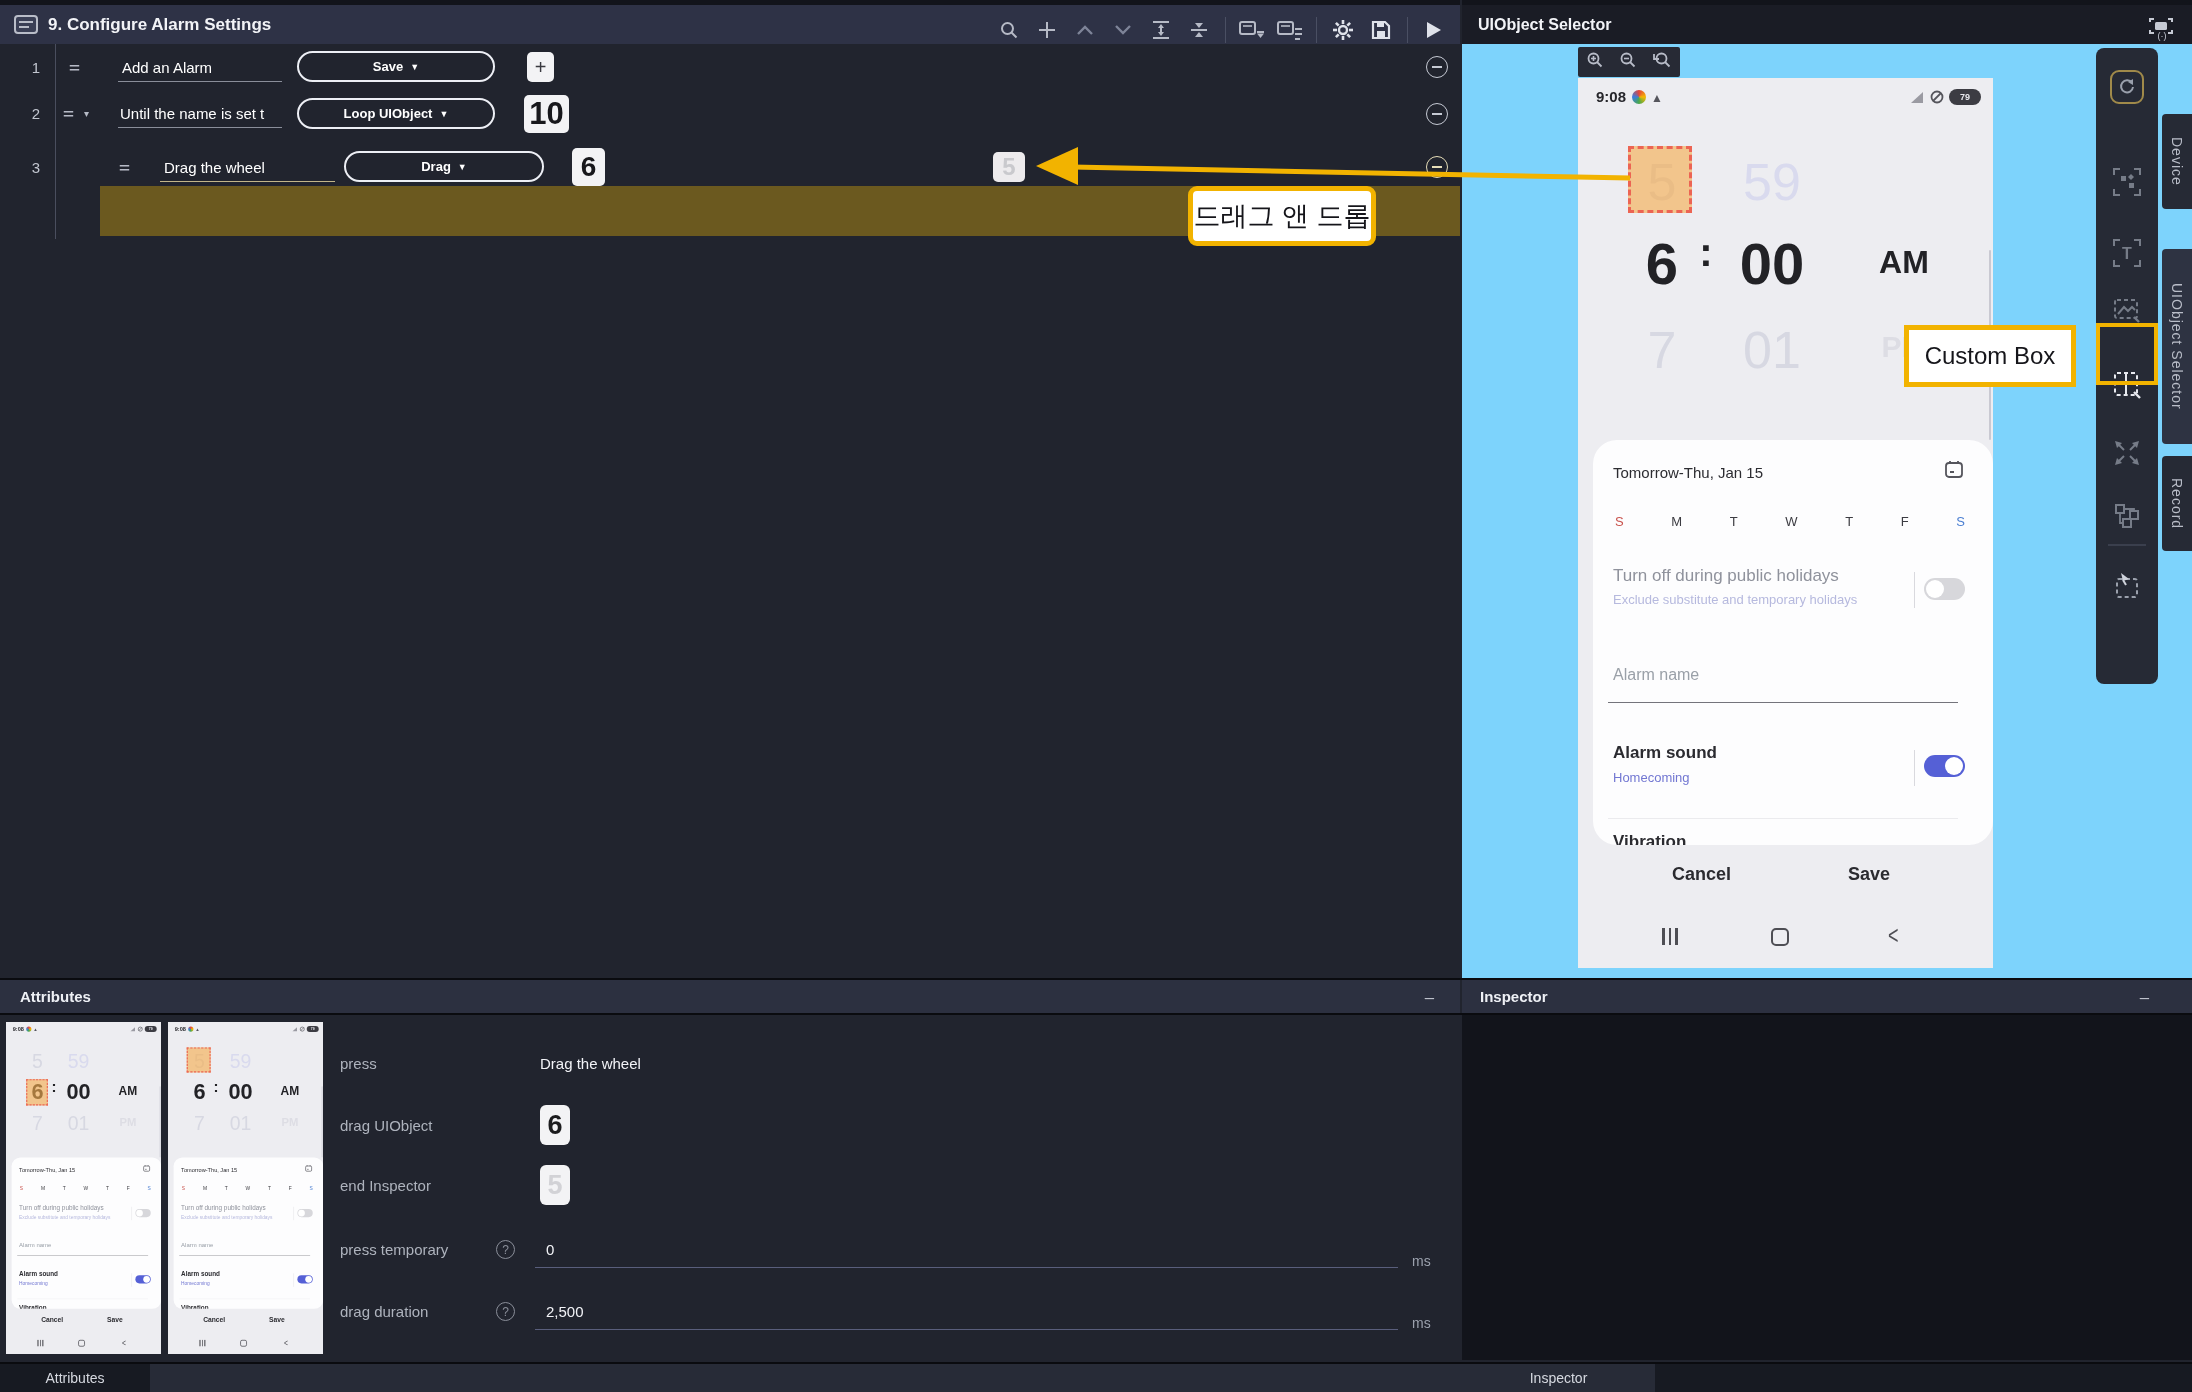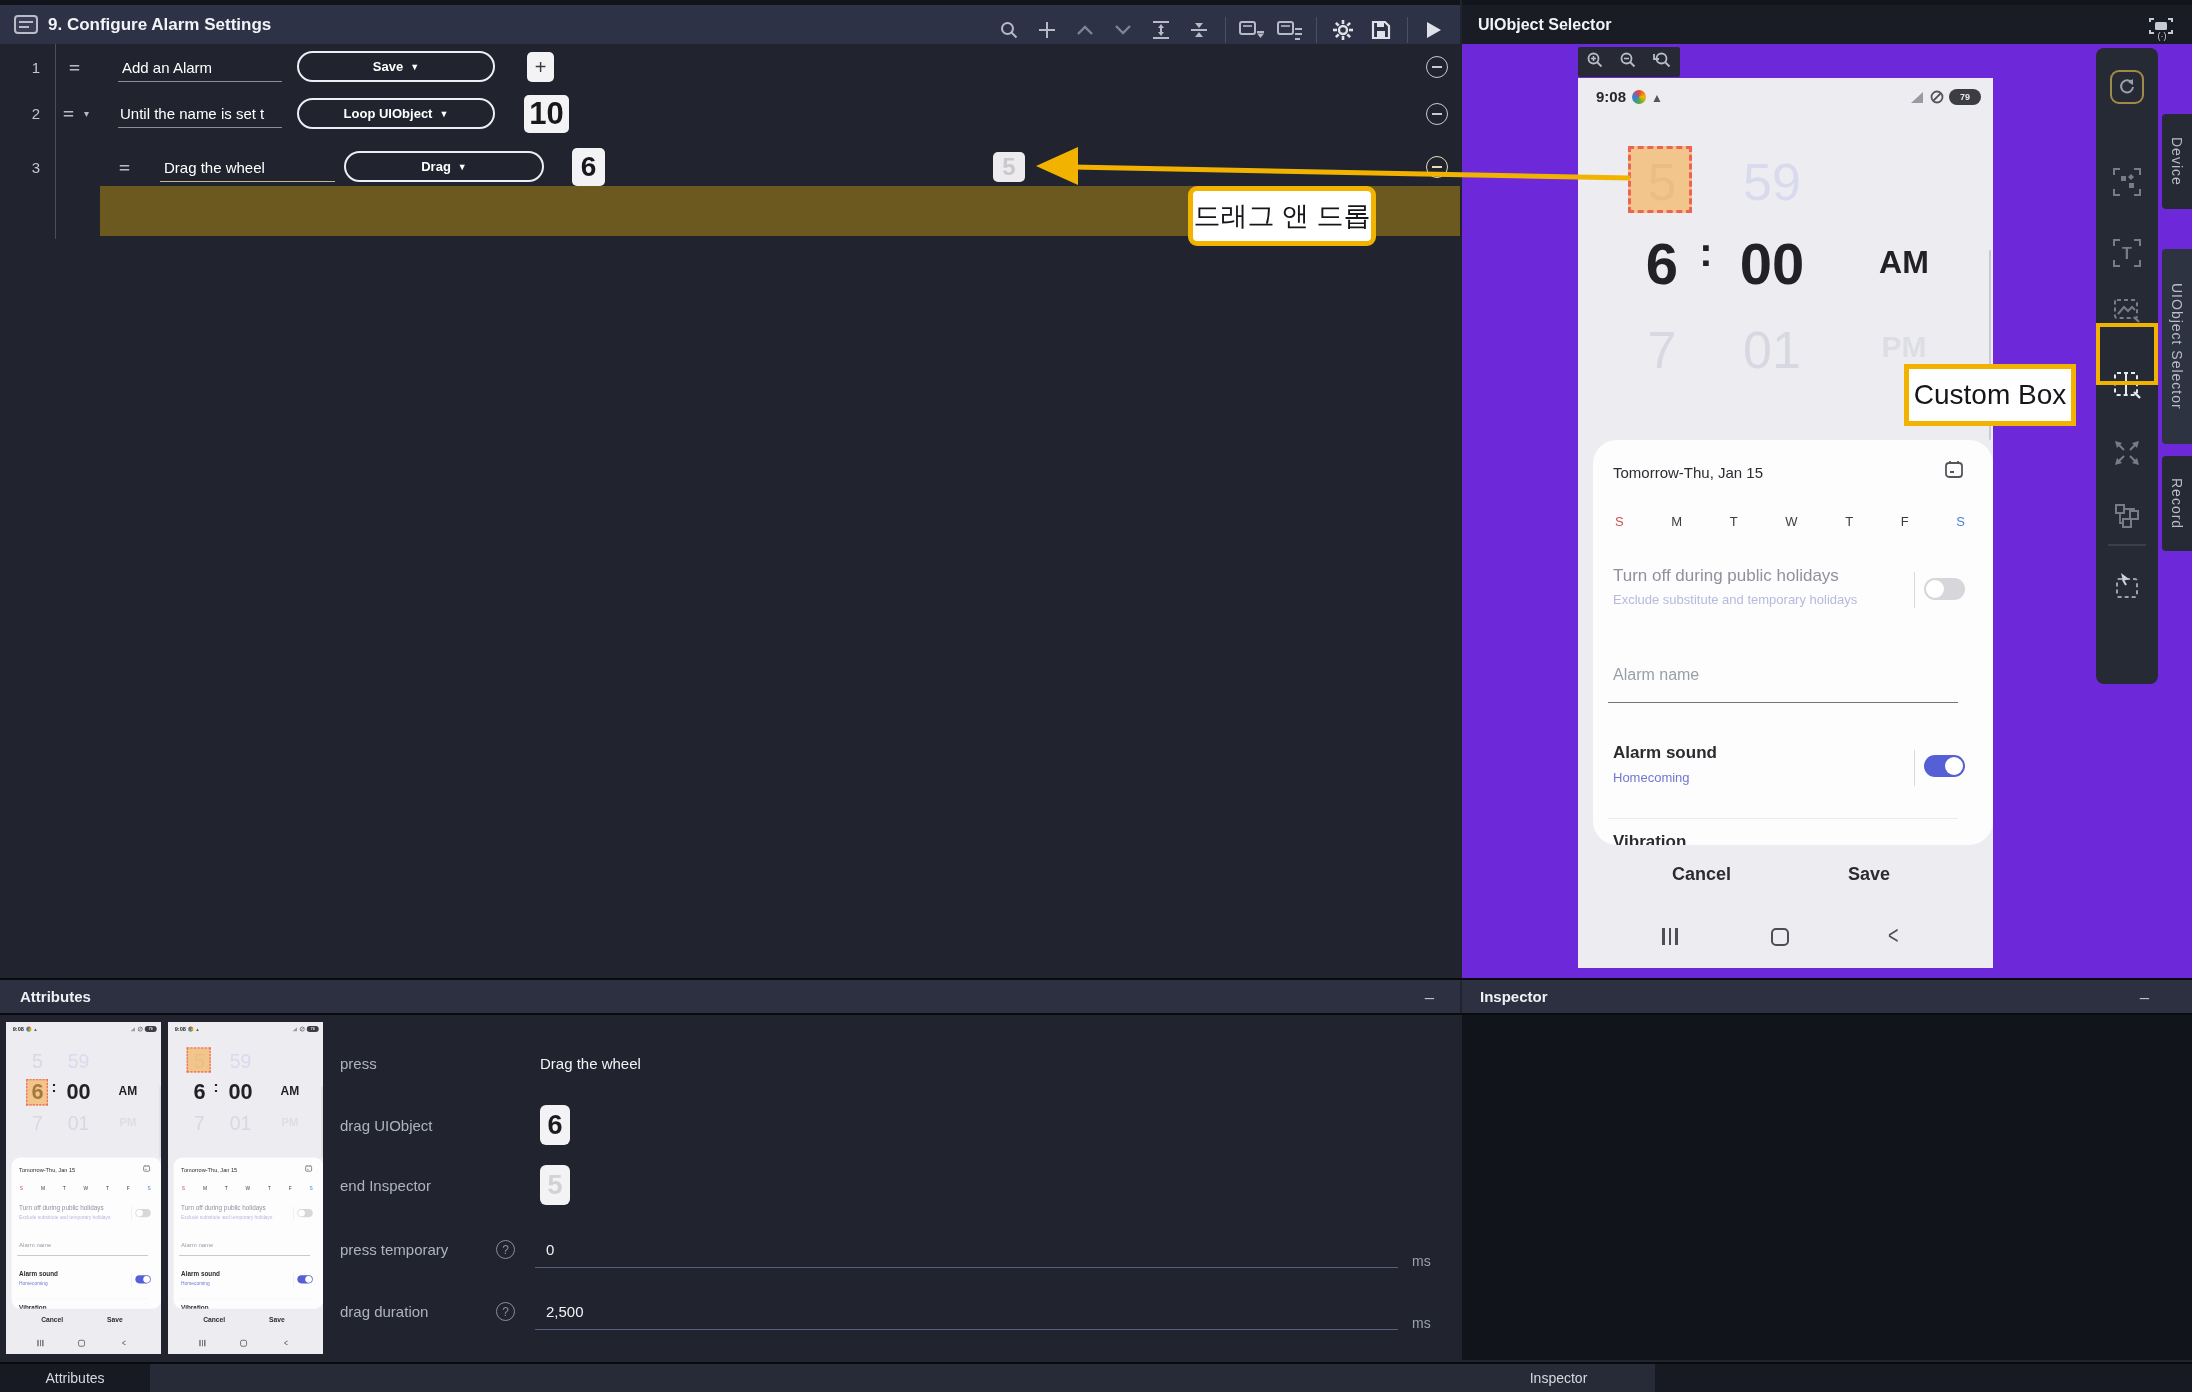--- a/index.html
+++ b/index.html
@@ -41,26 +41,26 @@
   .minus-btn{ position:absolute; width:22px; height:22px; border:1.6px solid #c6cad4; border-radius:50%;
      display:flex; align-items:center; justify-content:center; }
   .minus-btn:before{ content:""; width:10px; height:1.6px; background:#c6cad4; }
   .row3-band{ position:absolute; left:100px; top:142px; width:1360px; height:50px; background:#6b591f; }
   .minus-gold{ border-color:#e6ddb8; } .minus-gold:before{ background:#e6ddb8; }
 
   
   .anno-label{ position:absolute; background:#fff; border:5px solid #f2b300; color:#15151a;
      display:flex; align-items:center; justify-content:center; z-index:60; }
   .anno-dragdrop{ left:1188px; top:186px; width:188px; height:60px; font-size:27px;border-radius:9px; }
-  .anno-custombox{ left:1904px; top:325px; width:172px; height:62px; font-size:28px;margin-top:39px; }
+  .anno-custombox{ left:1904px; top:325px; width:172px; height:62px; font-size:24px; }
   .anno-toolbox{ position:absolute; left:2096px; top:323px; width:62px; height:62px; border:4px solid #f2b300; z-index:60; }
   .arrow-overlay{ position:absolute; left:0; top:0; z-index:55; pointer-events:none; }
 
   
-  .right-top{ position:absolute; left:1462px; top:44px; width:730px; height:936px; background:#6d28d9; }
+  .right-top{ position:absolute; left:1462px; top:44px; width:730px; height:936px; background:#7dd3fc; }
   .zoom-strip{ position:absolute; left:116px; top:3px; width:102px; height:30px; background:#272a35;
      display:flex; align-items:center; justify-content:space-around; border-radius:2px; }
   .phone-main{ position:absolute; left:116px; top:34px; }
 
   .phone{ position:relative; width:415px; height:890px; background:#ededf1; overflow:hidden; }
   .p-status{ position:absolute; left:18px; right:12px; top:10px; height:22px; }
   .p-time{ font-size:15px; font-weight:bold; color:#26262b; }
   .pinwheel{ display:inline-block; width:14px; height:14px; border-radius:50%; margin-left:6px; vertical-align:-2px;
      background:conic-gradient(#e5443a,#f6b800,#49a84c,#3a7de0,#e5443a); }
   .p-warn{ font-size:12px; color:#55555c; margin-left:5px; }

